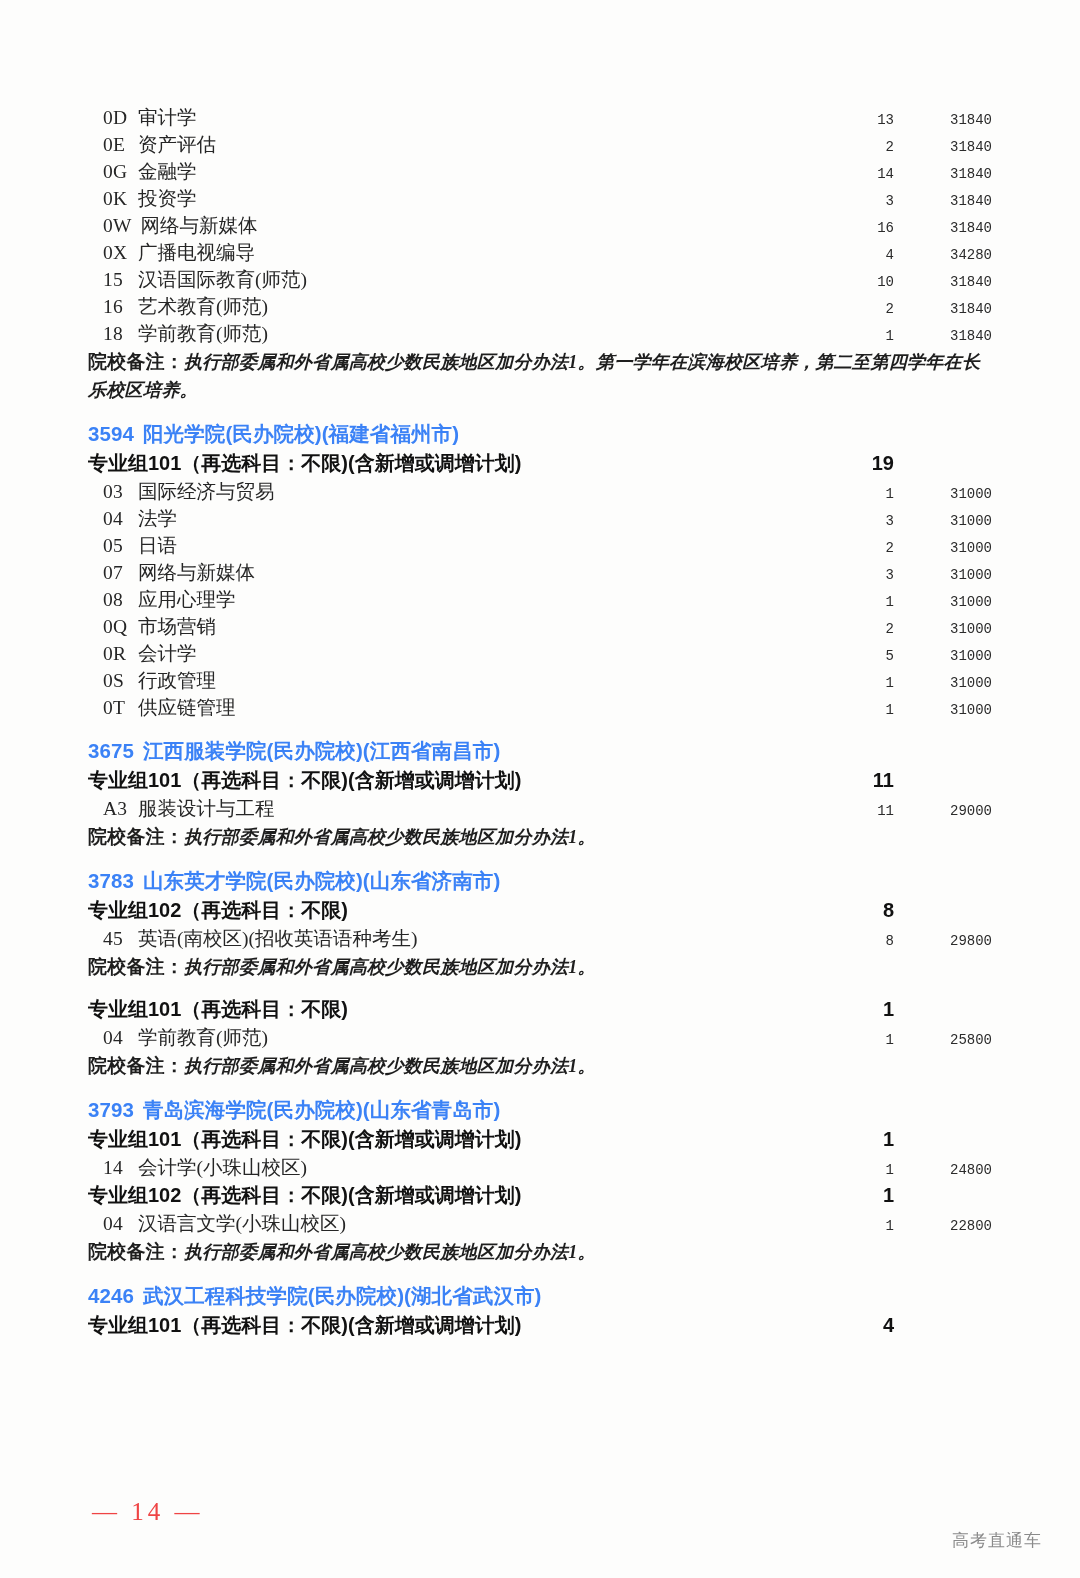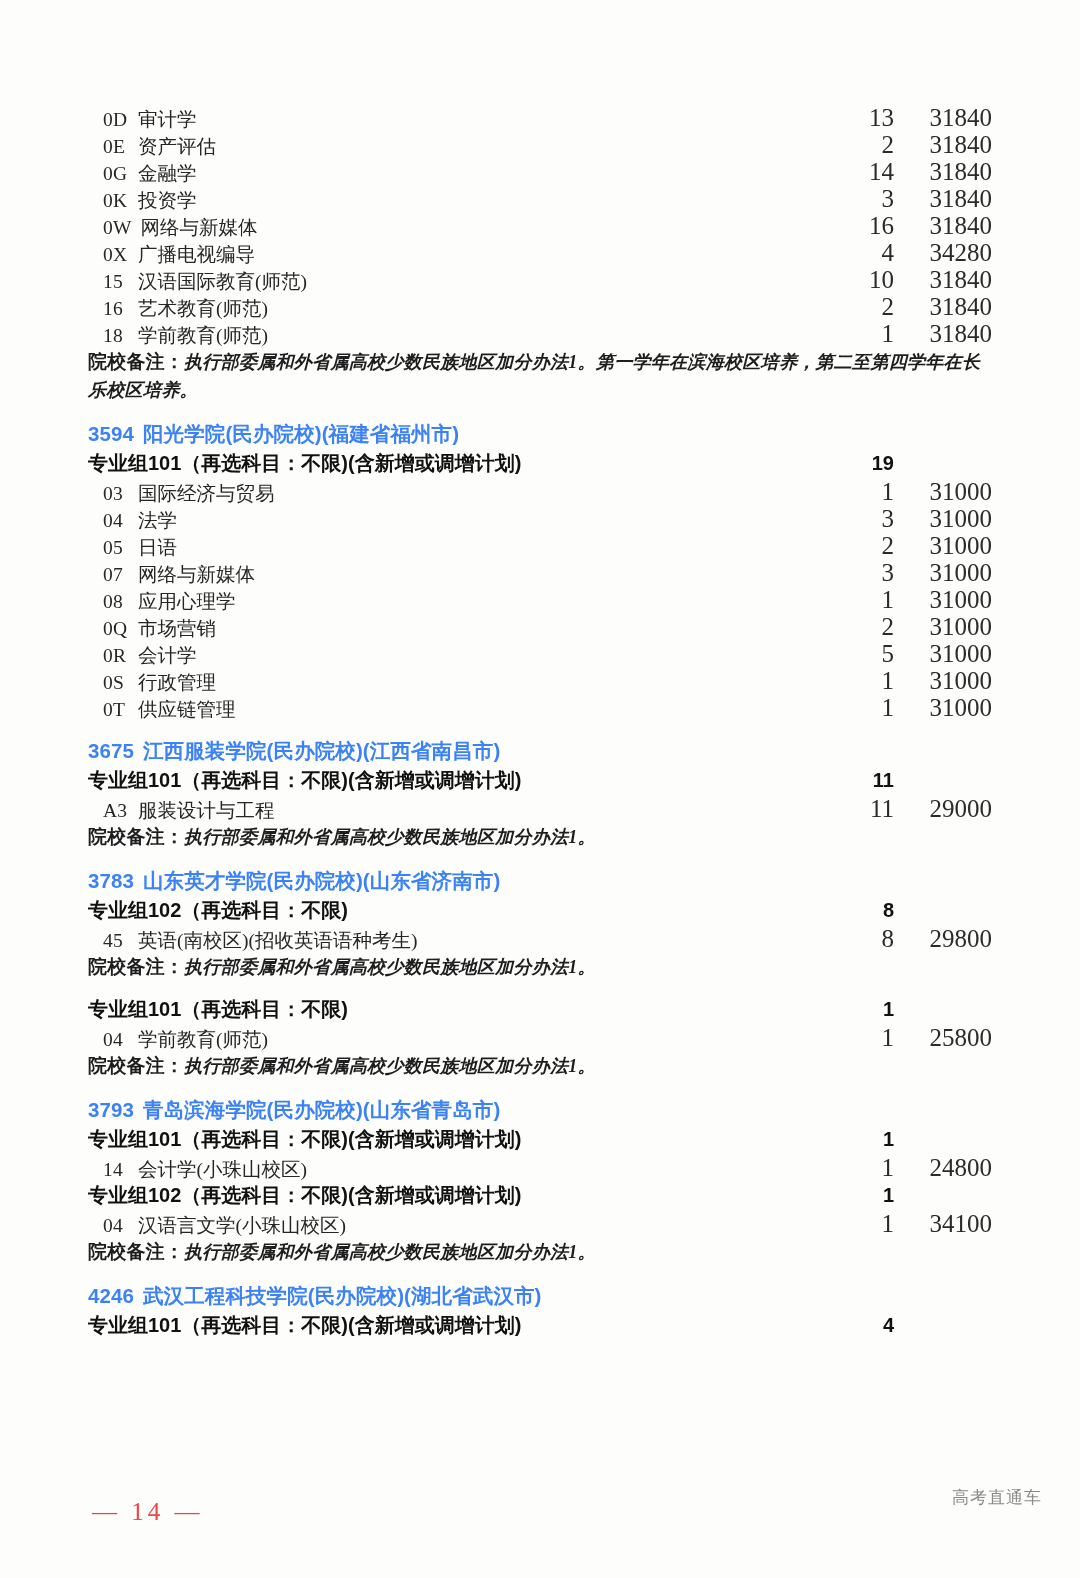--- a/index.html
+++ b/index.html
@@ -67,22 +67,22 @@
     display: inline-block;
     min-width: 26px;
     font-family: "Liberation Serif", "DejaVu Serif", serif;
     letter-spacing: 0.2px;
   }
   .major .mname {
     margin-left: 9px;
   }
   .major .count,
   .major .fee {
-    font-family: Liberation Serif, serif;
-    font-size: 25px;
+    font-family: Liberation Mono, monospace;
+    font-size: 14px;
     color: #2b2b2b;
   }
 
   
   .school {
     height: 31px;
     line-height: 31px;
     font-size: 20.5px;
     font-weight: bold;
     letter-spacing: 0.1px;
@@ -146,21 +146,21 @@
     left: 92px;
     top: 1498px;
     font-family: "Liberation Serif", "DejaVu Serif", serif;
     font-size: 25px;
     color: #ef4444;
     letter-spacing: 4px;
   }
   .watermark {
     position: absolute;
     right: 38px;
-    top: 1486px;
+    top: 1529px;
     font-size: 17px;
     color: #8a8a8a;
     letter-spacing: 1px;
   }
 </style>
 </head>
 <body>
 
 <div class="page">
   <div class="content">
@@ -319,21 +319,21 @@
           <div class="fee">24800</div>
         </div>
         <div class="group">
           <div class="label">专业组102（再选科目：不限)(含新增或调增计划)</div>
           <div class="count">1</div>
           <div class="fee"></div>
         </div>
         <div class="row major">
           <div class="label"><span class="code">04</span><span class="mname">汉语言文学(小珠山校区)</span></div>
           <div class="count">1</div>
-          <div class="fee">34100</div>
+          <div class="fee">22800</div>
         </div>
         <div class="remark"><span class="rlabel">院校备注：</span><span class="rtext">执行部委属和外省属高校少数民族地区加分办法1。</span></div>
       </div>
       <div class="block">
         <div class="school"><span class="scode">4246</span><span>武汉工程科技学院(民办院校)(湖北省武汉市)</span></div>
         <div class="group">
           <div class="label">专业组101（再选科目：不限)(含新增或调增计划)</div>
           <div class="count">4</div>
           <div class="fee"></div>
         </div>

